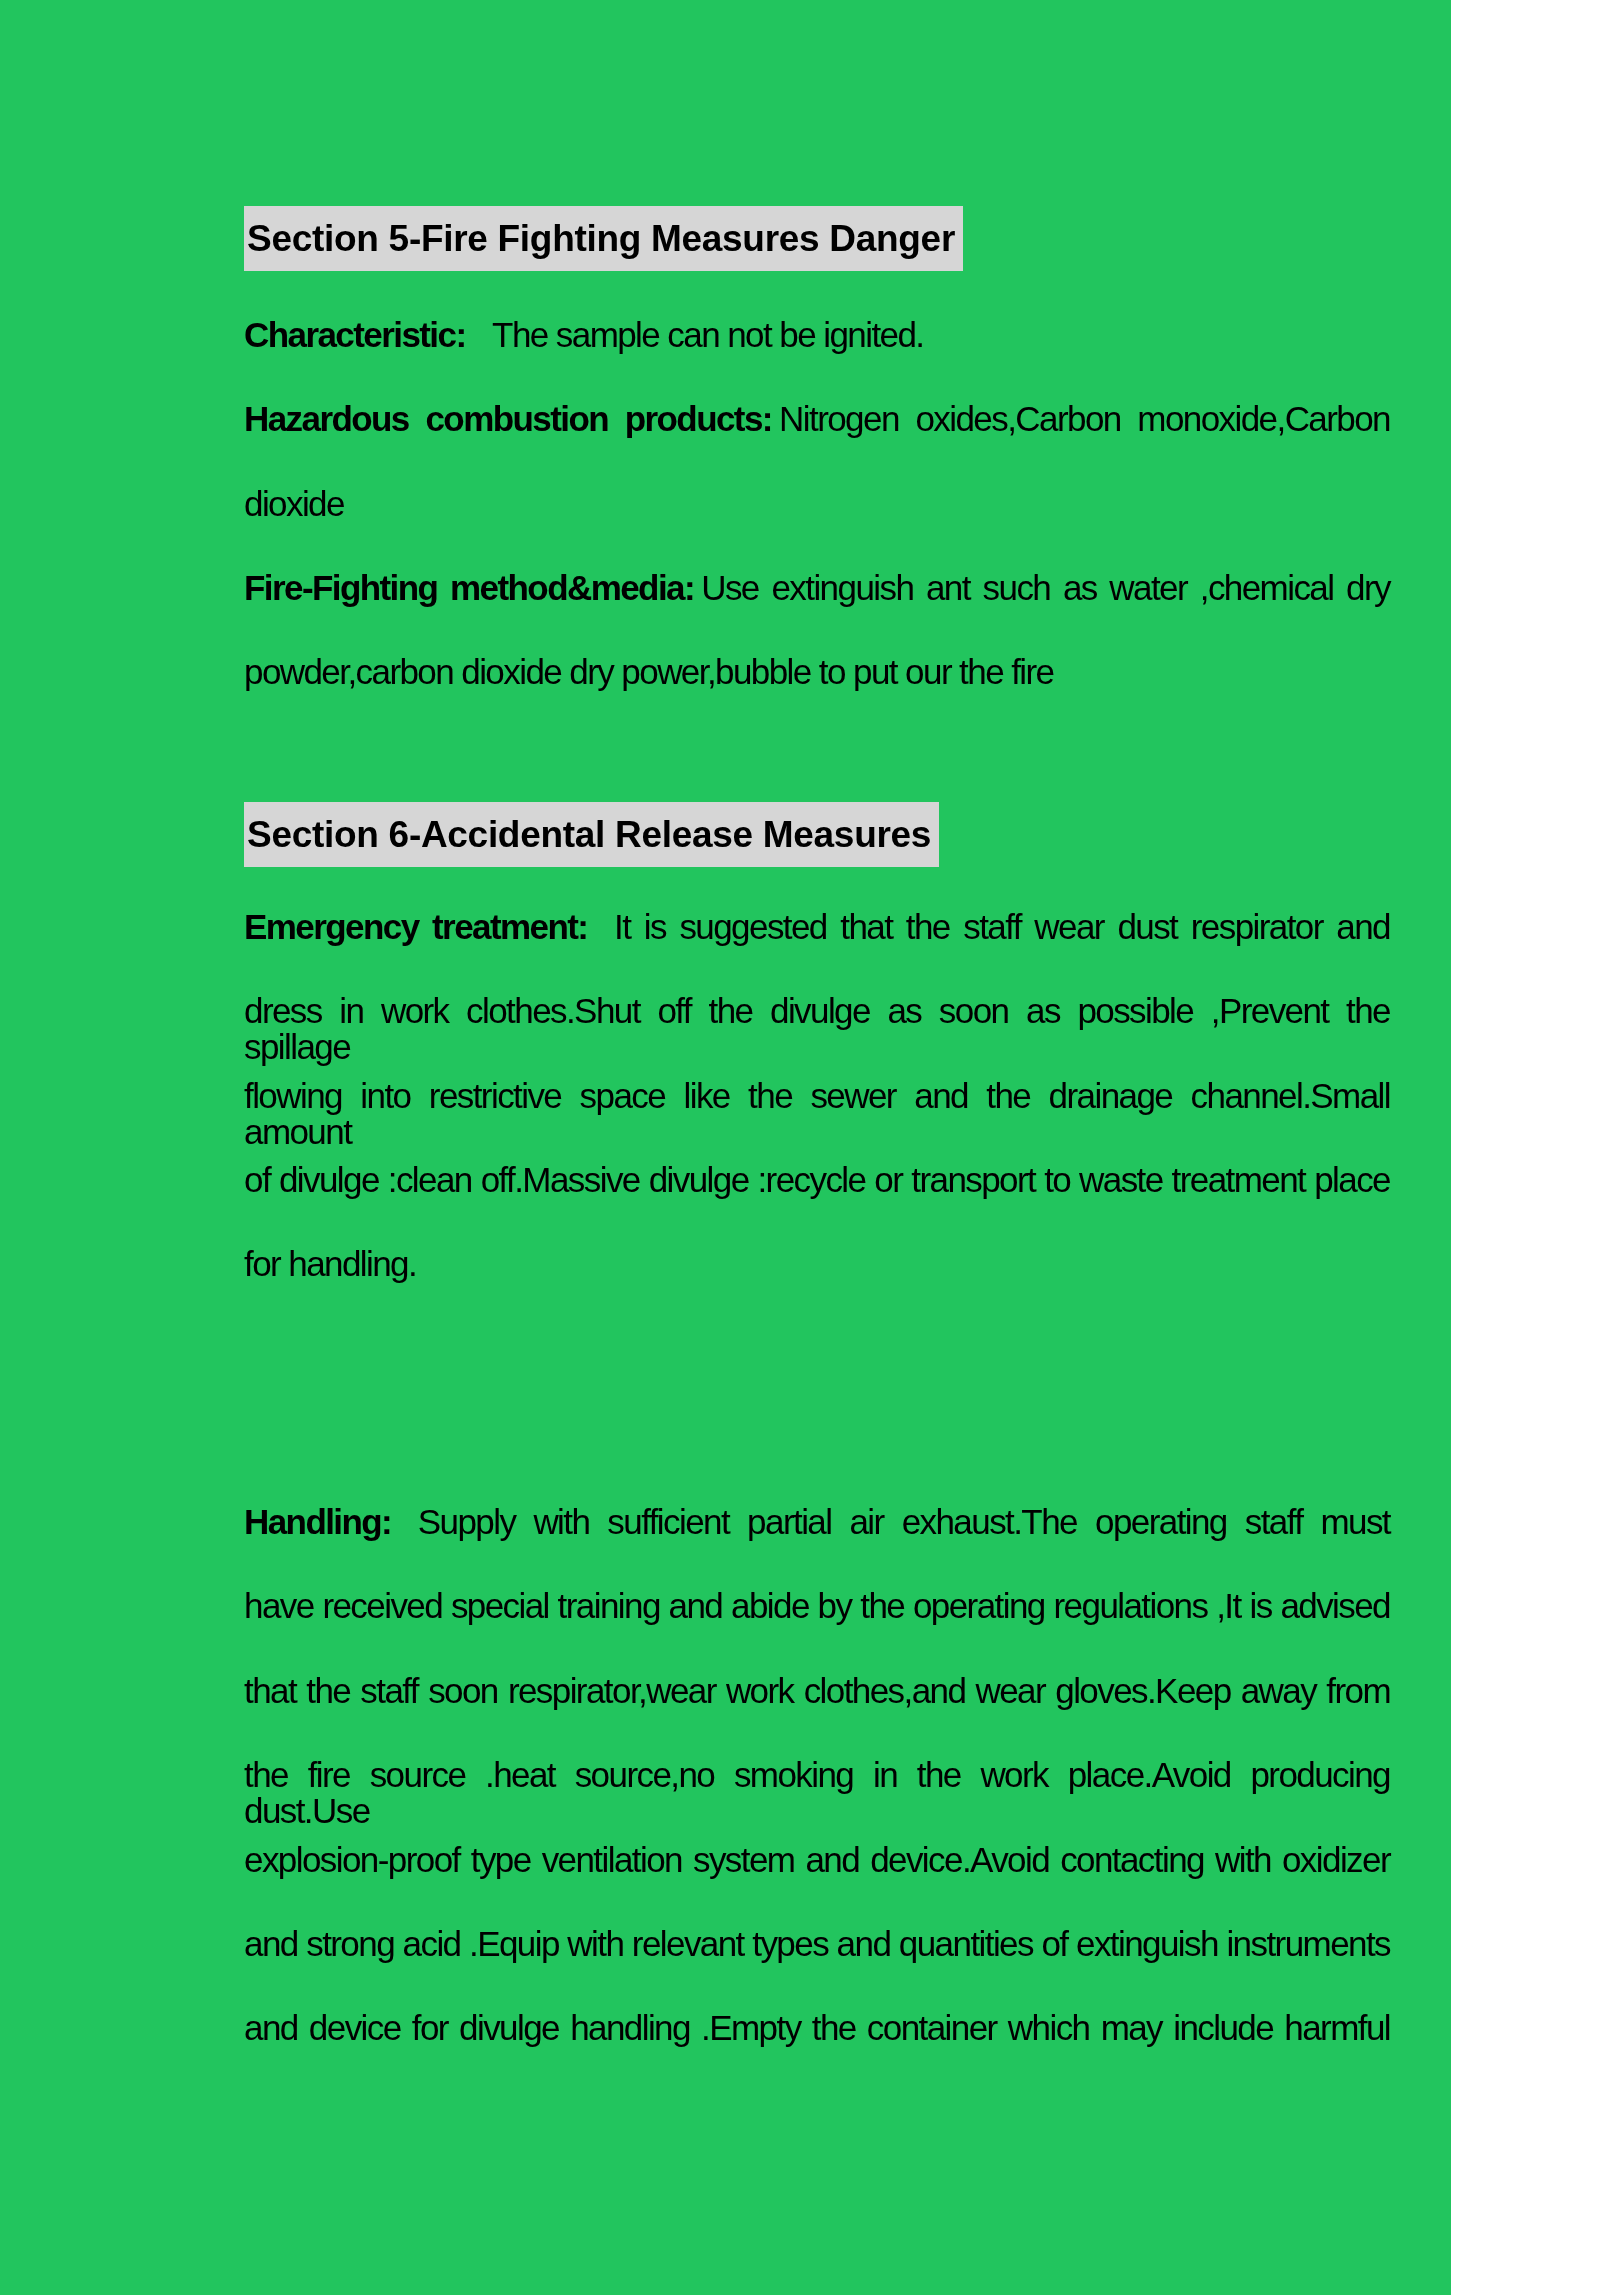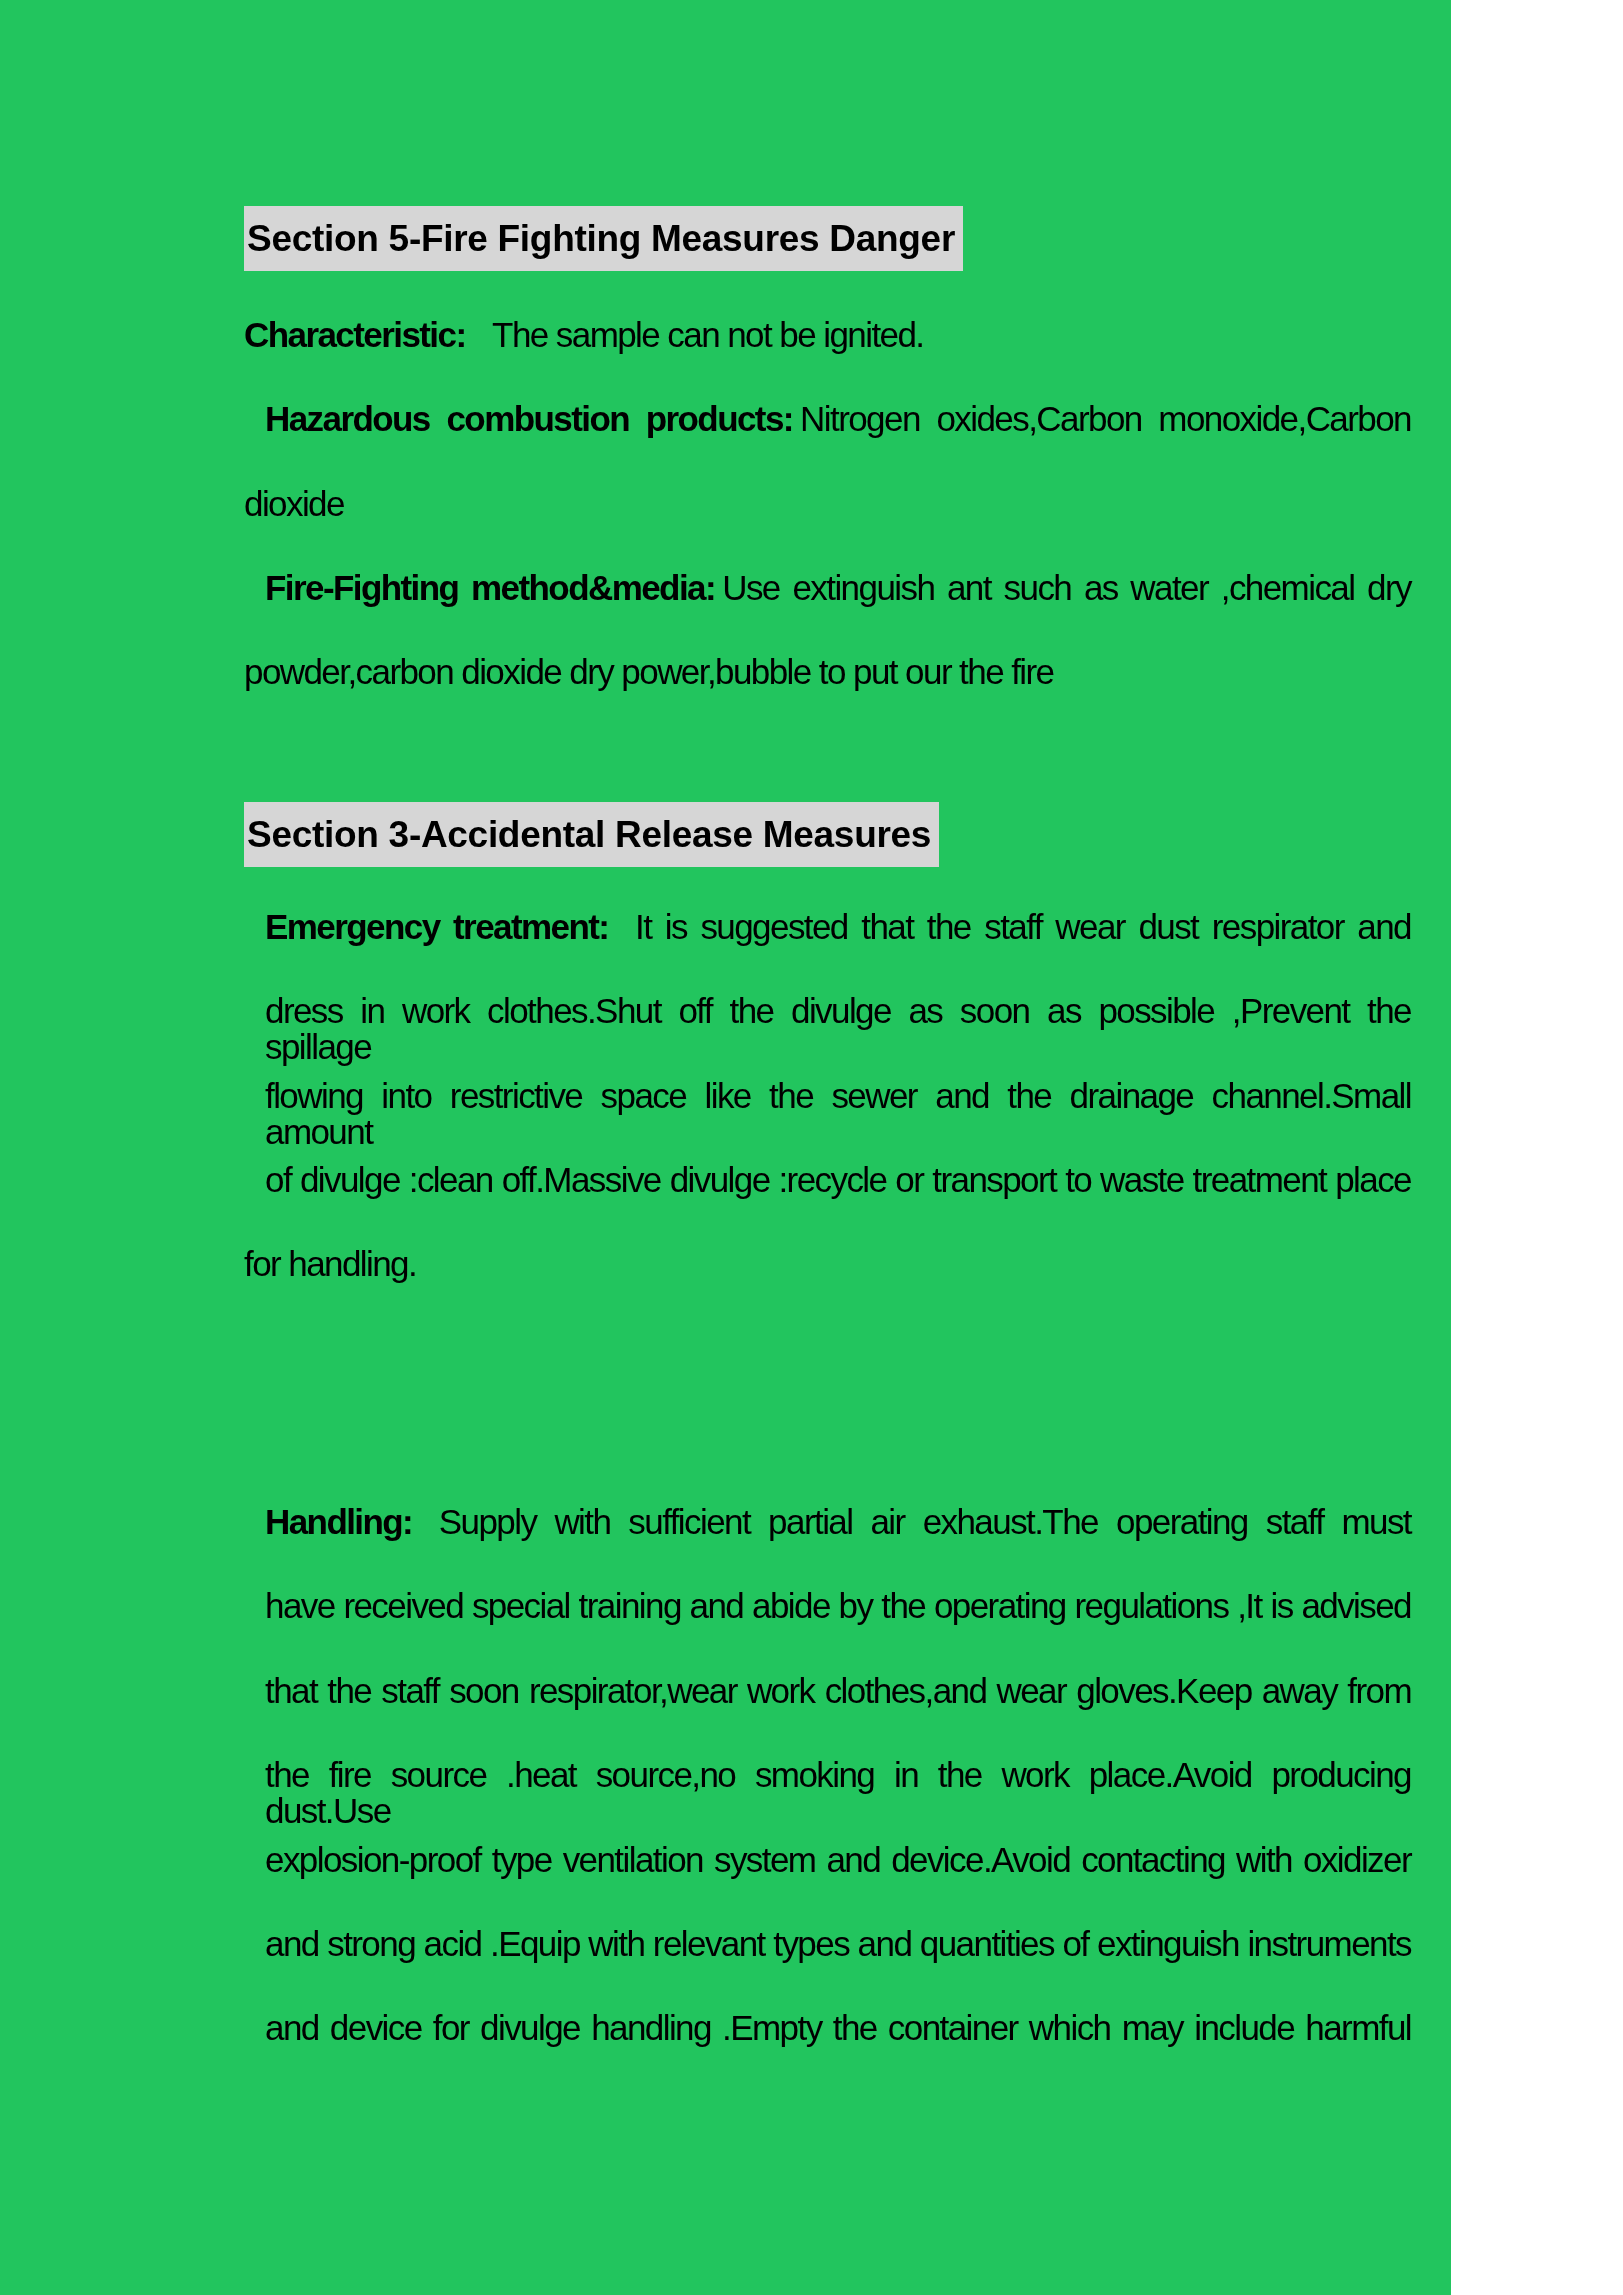--- a/index.html
+++ b/index.html
@@ -35,21 +35,20 @@
     left: 244px;
     width: 1146px;
     font-size: 35px;
     line-height: 36px;
     letter-spacing: -0.045em;
     white-space: normal;
   }
   .line.just {
     text-align: justify;
     text-align-last: justify;
-    margin-left: 21px;
   }
   .lbl {
     font-weight: bold;
     margin-right: 7.2px;
   }
   .lbl.wide {
     margin-right: 26.6px;
   }
 </style>
 </head>
@@ -62,21 +61,21 @@
   <div class="line" style="top:317px"><span class="lbl wide">Characteristic:</span><span>The sample can not be ignited.</span></div>
 
   <div class="line just" style="top:401px"><span class="lbl">Hazardous combustion products:</span><span>Nitrogen oxides,Carbon monoxide,Carbon</span></div>
 
   <div class="line" style="top:486px"><span>dioxide</span></div>
 
   <div class="line just" style="top:570px"><span class="lbl">Fire-Fighting method&amp;media:</span><span>Use extinguish ant such as water ,chemical dry</span></div>
 
   <div class="line" style="top:654px"><span>powder,carbon dioxide dry power,bubble to put our the fire</span></div>
 
-  <div class="heading" style="top:802px">Section 3-Accidental Release Measures</div>
+  <div class="heading" style="top:802px">Section 6-Accidental Release Measures</div>
 
   <div class="line just" style="top:909px"><span class="lbl wide">Emergency treatment:</span><span>It is suggested that the staff wear dust respirator and</span></div>
 
   <div class="line just" style="top:993px"><span>dress in work clothes.Shut off the divulge as soon as possible ,Prevent the spillage</span></div>
 
   <div class="line just" style="top:1078px"><span>flowing into restrictive space like the sewer and the drainage channel.Small amount</span></div>
 
   <div class="line" style="top:1246px"><span>for handling.</span></div>
 
   <div class="line just" style="top:1162px"><span>of divulge :clean off.Massive divulge :recycle or transport to waste treatment place</span></div>

